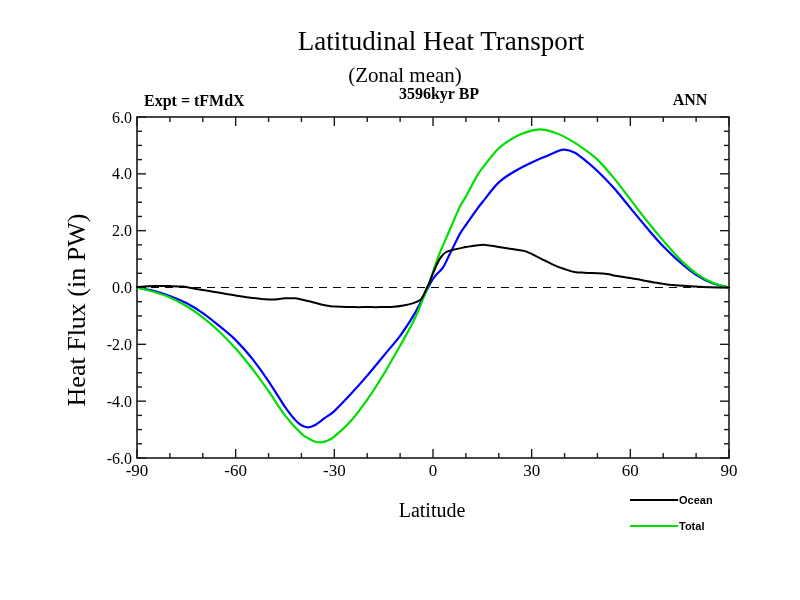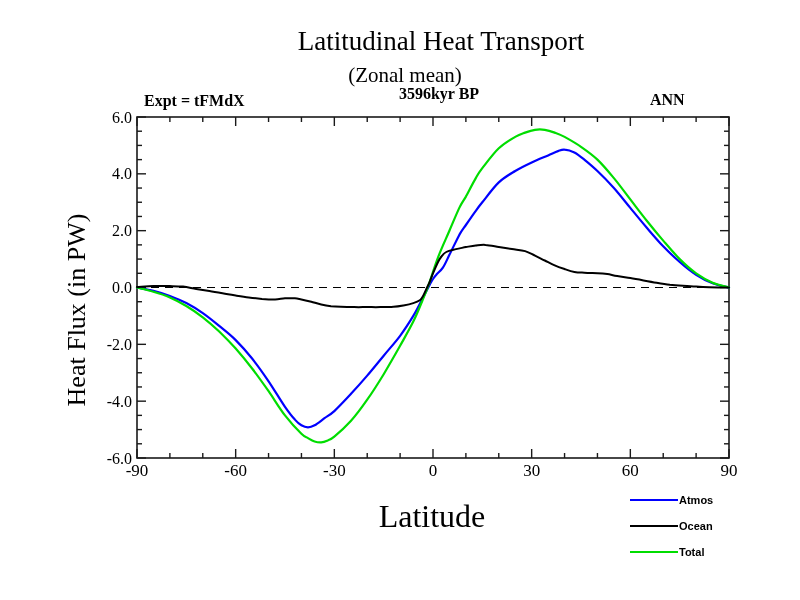--- a/index.html
+++ b/index.html
@@ -3,22 +3,22 @@
 <meta charset="utf-8">
 <style>
   html,body{margin:0;padding:0;background:#ffffff;}
   #stage{position:relative;width:743px;height:600px;background:#ffffff;overflow:hidden;
          font-family:"Liberation Serif",serif;color:#000;}
   .hdr{position:absolute;white-space:nowrap;line-height:1;}
   #title{top:28px;left:441px;transform:translateX(-50%);font-size:27px;}
   #subtitle{top:65px;left:405px;transform:translateX(-50%);font-size:21px;}
   #time-label{top:86px;left:439px;transform:translateX(-50%);font-size:16px;font-weight:bold;}
   #expt-label{top:93px;left:144px;font-size:16px;font-weight:bold;}
-  #season-label{top:92px;left:650px;width:80px;text-align:left;font-size:16px;font-weight:bold;}
-  #xaxis-title{top:500px;left:432px;transform:translateX(-50%);font-size:32px;}
+  #season-label{top:92px;left:650px;width:80px;text-align:center;font-size:16px;font-weight:bold;}
+  #xaxis-title{top:500px;left:432px;transform:translateX(-50%);font-size:20px;}
   #yaxis-title{top:310px;left:77px;transform:translate(-50%,-50%) rotate(-90deg);font-size:26px;}
   #plot-svg{position:absolute;left:0;top:0;}
   #legend{position:absolute;left:630px;top:487px;width:160px;}
   .legend-row{position:relative;height:26px;display:flex;align-items:center;}
   .legend-line{display:inline-block;width:48px;height:2px;flex:0 0 48px;}
   .legend-label{font-family:"Liberation Sans",sans-serif;font-size:11px;font-weight:bold;
                 color:#000;margin-left:1px;line-height:1;}
 </style>
 </head>
 <body>
@@ -138,24 +138,20 @@
       <path d="M137.0,287.5C139.7,288.1 148.0,289.5 153.4,290.9C158.9,292.3 164.4,294.0 169.9,296.0C175.4,298.1 180.9,300.3 186.3,303.1C191.8,306.0 197.3,309.3 202.8,313.1C208.3,316.9 213.7,321.4 219.2,325.9C224.7,330.4 230.2,334.6 235.7,340.1C241.1,345.5 246.6,351.7 252.1,358.5C257.6,365.4 263.1,373.2 268.6,381.3C274.0,389.3 280.6,400.5 285.0,406.9C289.4,413.2 292.1,416.6 294.9,419.6C297.6,422.7 299.3,424.0 301.4,425.3C303.6,426.6 305.8,427.3 308.0,427.3C310.2,427.3 311.9,426.8 314.6,425.3C317.3,423.8 321.2,420.6 324.5,418.2C327.8,415.8 329.9,415.1 334.3,411.1C338.7,407.1 345.3,400.0 350.8,394.1C356.3,388.1 361.7,382.0 367.2,375.6C372.7,369.2 378.2,362.3 383.7,355.7C389.1,349.1 395.2,342.4 400.1,335.8C405.0,329.2 409.4,322.3 413.3,315.9C417.1,309.5 420.4,302.7 423.1,297.4C425.9,292.2 428.1,287.7 429.7,284.7C431.4,281.6 431.9,280.6 433.0,279.0C434.1,277.3 434.6,276.6 436.3,274.7C437.9,272.8 440.7,270.9 442.9,267.6C445.1,264.3 446.7,260.3 449.4,254.8C452.2,249.4 456.6,239.9 459.3,234.9C462.1,230.0 463.1,229.0 465.9,225.0C468.6,221.0 473.0,214.6 475.8,210.8C478.5,207.0 478.5,207.0 482.3,202.3C486.2,197.5 493.3,187.6 498.8,182.4C504.3,177.1 509.7,174.3 515.2,171.0C520.7,167.7 526.2,165.1 531.7,162.5C537.1,159.9 543.7,157.3 548.1,155.4C552.5,153.5 555.2,152.0 558.0,151.1C560.7,150.2 561.8,149.4 564.6,149.7C567.3,149.9 571.1,150.9 574.4,152.5C577.7,154.2 580.5,156.5 584.3,159.6C588.1,162.7 592.5,166.3 597.4,171.0C602.4,175.7 608.4,181.9 613.9,188.0C619.4,194.2 624.9,201.3 630.3,207.9C635.8,214.6 641.3,221.4 646.8,227.8C652.3,234.2 657.7,240.6 663.2,246.3C668.7,252.0 674.2,257.2 679.7,261.9C685.1,266.7 690.6,271.2 696.1,274.7C701.6,278.3 707.1,281.1 712.6,283.2C718.0,285.4 726.3,286.8 729.0,287.5" fill="none" stroke="#0000ff" stroke-width="2.2" stroke-linejoin="round" stroke-linecap="round"></path>
       <path d="M137.0,287.5C139.7,288.2 148.0,290.1 153.4,291.8C158.9,293.4 164.4,295.1 169.9,297.4C175.4,299.8 180.9,302.7 186.3,306.0C191.8,309.3 197.3,313.1 202.8,317.3C208.3,321.6 213.7,326.3 219.2,331.5C224.7,336.8 230.2,342.4 235.7,348.6C241.1,354.8 246.6,361.4 252.1,368.5C257.6,375.6 263.1,383.4 268.6,391.2C274.0,399.0 279.5,408.3 285.0,415.4C290.5,422.5 297.6,430.1 301.4,433.8C305.3,437.6 305.8,436.8 308.0,438.1C310.2,439.4 312.4,440.8 314.6,441.5C316.8,442.2 319.0,442.6 321.2,442.4C323.4,442.2 325.6,441.3 327.8,440.4C329.9,439.4 330.5,439.9 334.3,436.7C338.2,433.5 345.3,427.2 350.8,421.1C356.3,414.9 361.7,407.6 367.2,399.7C372.7,391.9 378.2,383.2 383.7,374.2C389.1,365.2 395.2,354.5 400.1,345.8C405.0,337.0 409.4,329.4 413.3,321.6C417.1,313.8 420.4,305.5 423.1,298.9C425.9,292.2 428.1,286.3 429.7,281.8C431.4,277.3 431.4,276.6 433.0,271.9C434.6,267.1 436.8,260.3 439.6,253.4C442.3,246.5 446.2,238.2 449.4,230.7C452.7,223.1 456.6,213.6 459.3,207.9C462.1,202.2 463.1,201.5 465.9,196.6C468.6,191.6 473.0,182.8 475.8,178.1C478.5,173.4 478.5,173.1 482.3,168.2C486.2,163.2 493.3,153.5 498.8,148.3C504.3,143.0 510.8,139.5 515.2,136.9C519.6,134.3 521.8,133.8 525.1,132.6C528.4,131.4 531.7,130.3 535.0,129.8C538.2,129.3 541.5,129.3 544.8,129.8C548.1,130.3 551.4,131.4 554.7,132.6C558.0,133.8 560.2,134.5 564.6,136.9C568.9,139.3 575.5,143.0 581.0,146.8C586.5,150.6 592.0,154.4 597.4,159.6C602.9,164.8 608.4,171.5 613.9,178.1C619.4,184.7 624.9,192.3 630.3,199.4C635.8,206.5 641.3,213.9 646.8,220.7C652.3,227.6 657.7,234.2 663.2,240.6C668.7,247.0 674.2,253.6 679.7,259.1C685.1,264.5 690.6,269.4 696.1,273.3C701.6,277.2 707.1,280.3 712.6,282.7C718.0,285.0 726.3,286.7 729.0,287.5" fill="none" stroke="#00dd00" stroke-width="2.2" stroke-linejoin="round" stroke-linecap="round"></path>
       <path d="M137.0,286.9C139.7,286.8 148.0,286.2 153.4,286.1C158.9,285.9 165.0,286.0 169.9,286.1C174.8,286.2 178.7,286.2 183.0,286.6C187.4,287.1 191.8,288.2 196.2,288.9C200.6,289.6 205.0,290.2 209.4,290.9C213.7,291.6 218.1,292.4 222.5,293.2C226.9,293.9 231.3,294.7 235.7,295.5C240.1,296.2 244.4,296.9 248.8,297.4C253.2,298.0 257.6,298.5 262.0,298.9C266.4,299.2 271.3,299.5 275.1,299.4C279.0,299.3 281.7,298.5 285.0,298.3C288.3,298.1 292.1,298.1 294.9,298.3C297.6,298.5 298.7,298.9 301.4,299.4C304.2,300.0 308.0,300.9 311.3,301.7C314.6,302.6 317.9,303.8 321.2,304.5C324.5,305.3 327.8,305.9 331.0,306.3C334.3,306.6 337.1,306.7 340.9,306.8C344.7,307.0 349.7,307.1 354.1,307.1C358.5,307.2 362.8,307.1 367.2,307.1C371.6,307.1 376.0,307.2 380.4,307.1C384.8,307.1 389.7,307.1 393.5,306.8C397.4,306.5 400.1,306.0 403.4,305.4C406.7,304.8 410.5,304.0 413.3,303.1C416.0,302.3 418.2,301.5 419.8,300.3C421.5,299.1 422.0,297.9 423.1,296.0C424.2,294.1 425.3,291.3 426.4,288.9C427.5,286.6 428.6,284.4 429.7,281.8C430.8,279.2 431.4,277.1 433.0,273.3C434.6,269.5 437.4,262.6 439.6,259.1C441.8,255.5 443.4,253.6 446.2,252.0C448.9,250.3 452.7,249.9 456.0,249.1C459.3,248.3 462.6,247.8 465.9,247.1C469.2,246.5 472.5,245.8 475.8,245.4C479.0,245.1 481.8,244.6 485.6,244.9C489.5,245.1 494.4,246.2 498.8,246.9C503.2,247.6 507.5,248.4 511.9,249.1C516.3,249.8 521.3,250.0 525.1,251.1C528.9,252.2 531.7,254.1 535.0,255.7C538.2,257.2 541.5,258.9 544.8,260.5C548.1,262.1 551.4,263.9 554.7,265.3C558.0,266.8 561.3,267.9 564.6,269.0C567.8,270.1 571.1,271.3 574.4,271.9C577.7,272.5 580.5,272.5 584.3,272.7C588.1,273.0 593.6,273.1 597.4,273.3C601.3,273.5 604.0,273.7 607.3,274.1C610.6,274.6 613.3,275.5 617.2,276.1C621.0,276.8 625.9,277.4 630.3,278.1C634.7,278.8 639.1,279.6 643.5,280.4C647.9,281.2 652.3,282.0 656.6,282.7C661.0,283.4 665.4,284.1 669.8,284.7C674.2,285.2 678.6,285.5 683.0,285.8C687.3,286.1 691.7,286.4 696.1,286.6C700.5,286.9 703.8,287.1 709.3,287.2C714.7,287.4 725.7,287.5 729.0,287.5" fill="none" stroke="#000000" stroke-width="2" stroke-linejoin="round" stroke-linecap="round"></path>
     </svg>
 
   <div class="hdr" id="xaxis-title">Latitude</div>
   <div class="hdr" id="yaxis-title">Heat Flux (in PW)</div>
 
   <div id="legend">
     <div class="legend-row">
-      <span class="legend-line" style="background: rgb(0, 0, 255);"></span>
-      <span class="legend-label">Atmos</span>
-    </div>
-    <div class="legend-row">
       <span class="legend-line" style="background: rgb(0, 0, 0);"></span>
       <span class="legend-label">Ocean</span>
     </div>
     <div class="legend-row">
       <span class="legend-line" style="background: rgb(0, 221, 0);"></span>
       <span class="legend-label">Total</span>
     </div>
   </div>
 </div>
 

